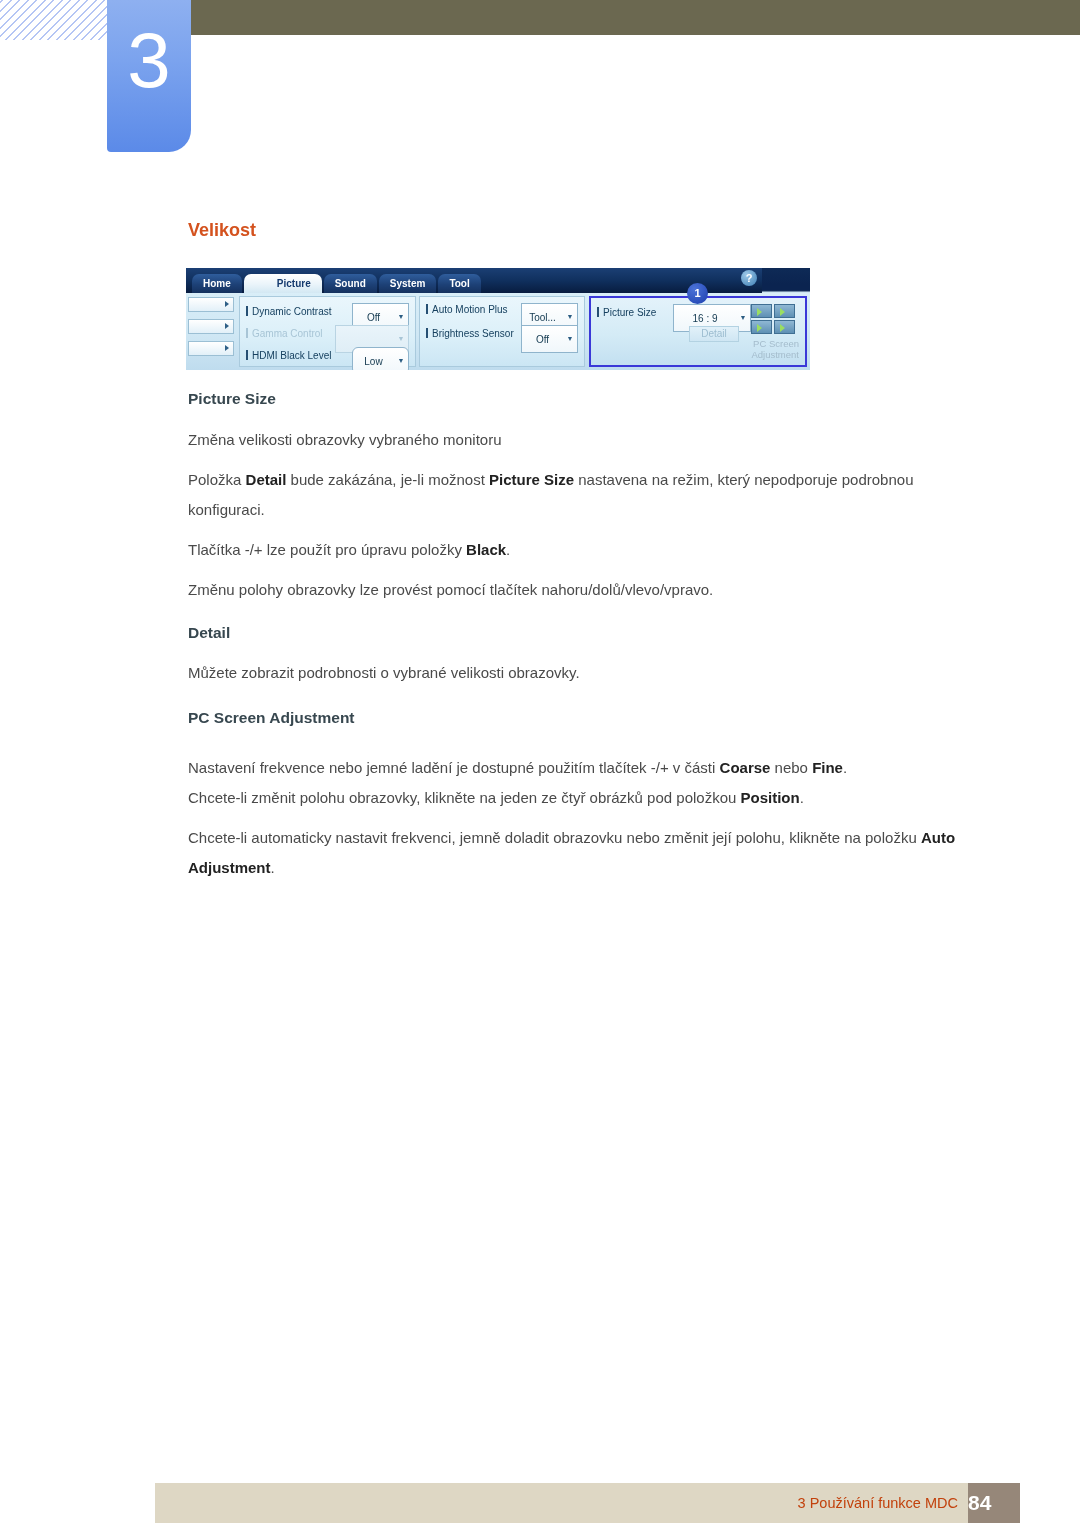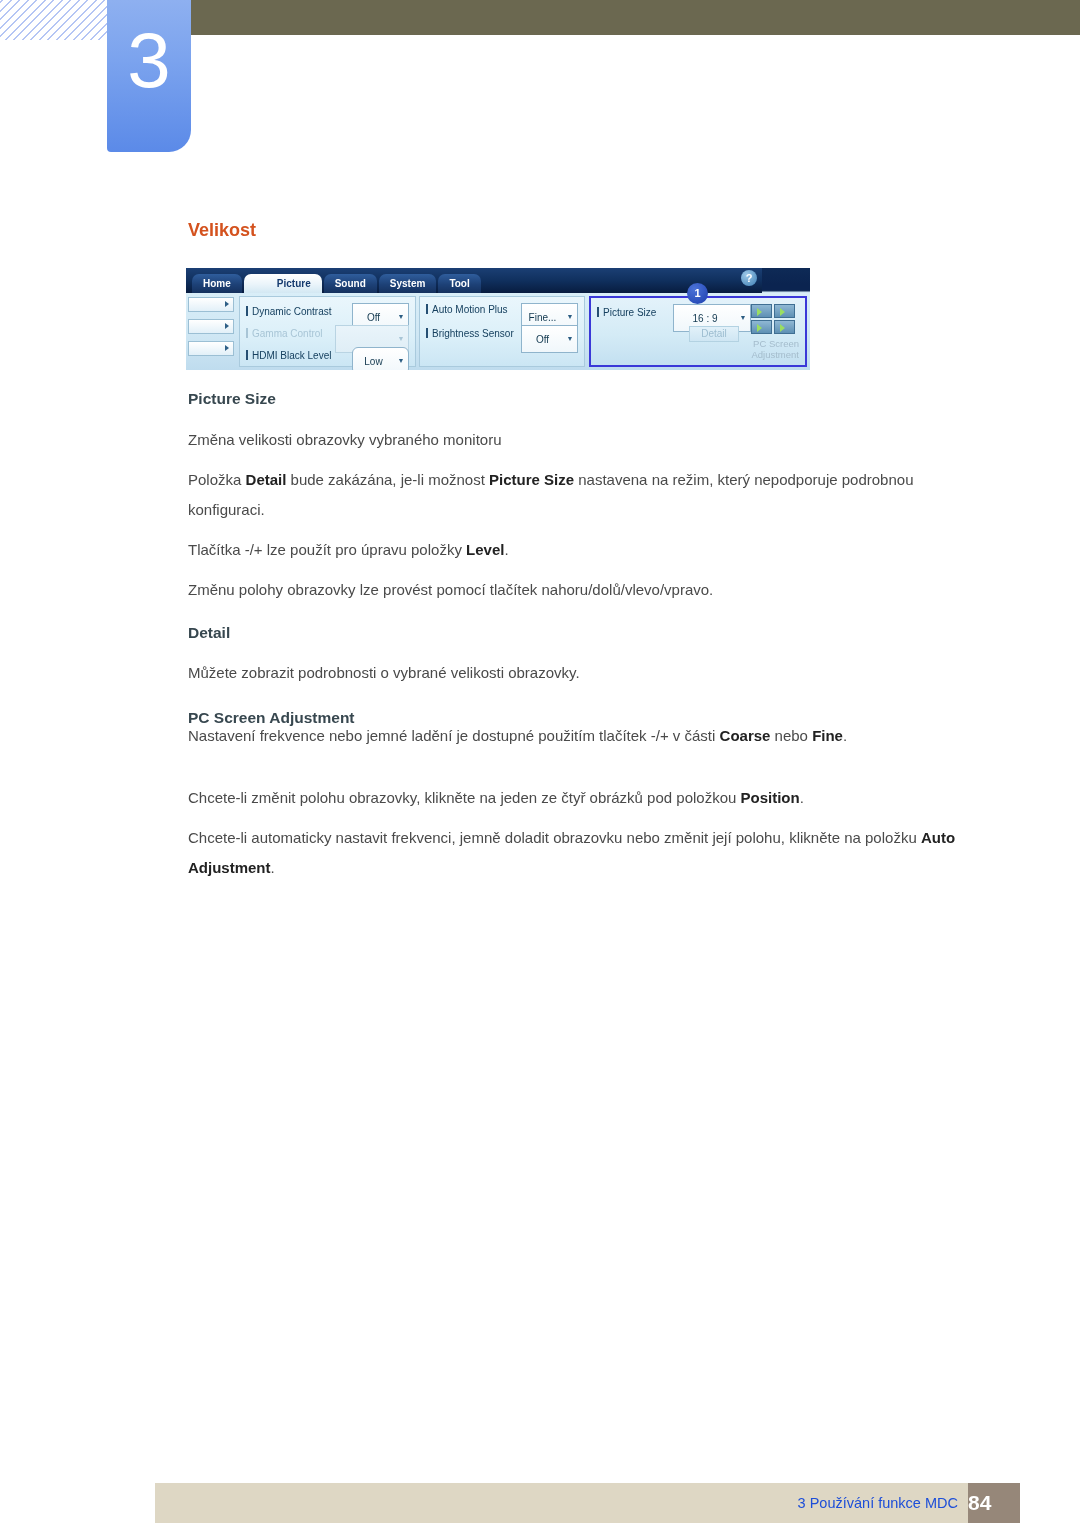--- a/index.html
+++ b/index.html
@@ -318,21 +318,21 @@
     width: 865px;
     height: 40px;
     background: #ded7c4;
   }
   .footer-text {
     position: absolute;
     right: 62px; top: 0;
     height: 32px;
     line-height: 40px;
     font-size: 14.5px;
-    color: #1d4ed8;
+    color: #c2410c;
     white-space: nowrap;
     text-align: right;
   }
   .footer-page {
     position: absolute;
     right: 0; top: 0;
     width: 52px; height: 40px;
     background: #968779;
     color: #ffffff;
     font-size: 21px;
@@ -411,21 +411,21 @@
           <span class="carr">▼</span>
         </div>
       </div>
 
       <div class="panel col2">
         <div class="fld" style="top:4px;">
           <span class="bar"></span>
           <span class="lbl">Auto Motion Plus</span>
         </div>
         <div class="combo" style="left:101px; top:6px; width:57px;">
-          <span class="cv">Fine...</span>
+          <span class="cv">Tool...</span>
           <span class="carr">▼</span>
         </div>
 
         <div class="fld" style="top:28px;">
           <span class="bar"></span>
           <span class="lbl">Brightness Sensor</span>
         </div>
         <div class="combo" style="left:101px; top:28px; width:57px;">
           <span class="cv">Off</span>
           <span class="carr">▼</span>
@@ -455,28 +455,28 @@
       </div>
 
     </div>
 
     <div class="num-badge">1</div>
   </div>
 
   <div class="sub-head" style="top:230px;">Picture Size</div>
   <div class="para" style="top:265px;">Změna velikosti obrazovky vybraného monitoru</div>
   <div class="para" style="top:305px;">Položka <b>Detail</b> bude zakázána, je-li možnost <b>Picture Size</b> nastavena na režim, který nepodporuje podrobnou konfiguraci.</div>
-  <div class="para" style="top:375px;">Tlačítka -/+ lze použít pro úpravu položky <b>Level</b>.</div>
+  <div class="para" style="top:375px;">Tlačítka -/+ lze použít pro úpravu položky <b>Black</b>.</div>
   <div class="para" style="top:415px;">Změnu polohy obrazovky lze provést pomocí tlačítek nahoru/dolů/vlevo/vpravo.</div>
 
   <div class="sub-head" style="top:464px;">Detail</div>
   <div class="para" style="top:498px;">Můžete zobrazit podrobnosti o vybrané velikosti obrazovky.</div>
 
   <div class="sub-head" style="top:549px;">PC Screen Adjustment</div>
-  <div class="para" style="top:561px;">Nastavení frekvence nebo jemné ladění je dostupné použitím tlačítek -/+ v části <b>Coarse</b> nebo <b>Fine</b>.</div>
+  <div class="para" style="top:593px;">Nastavení frekvence nebo jemné ladění je dostupné použitím tlačítek -/+ v části <b>Coarse</b> nebo <b>Fine</b>.</div>
   <div class="para" style="top:623px;">Chcete-li změnit polohu obrazovky, klikněte na jeden ze čtyř obrázků pod položkou <b>Position</b>.</div>
   <div class="para" style="top:663px;">Chcete-li automaticky nastavit frekvenci, jemně doladit obrazovku nebo změnit její polohu, klikněte na položku <b>Auto Adjustment</b>.</div>
 
 </div>
 
 <div id="page-footer">
   <div class="footer-text">3 Používání funkce MDC</div>
   <div class="footer-page">84</div>
 </div>
 

